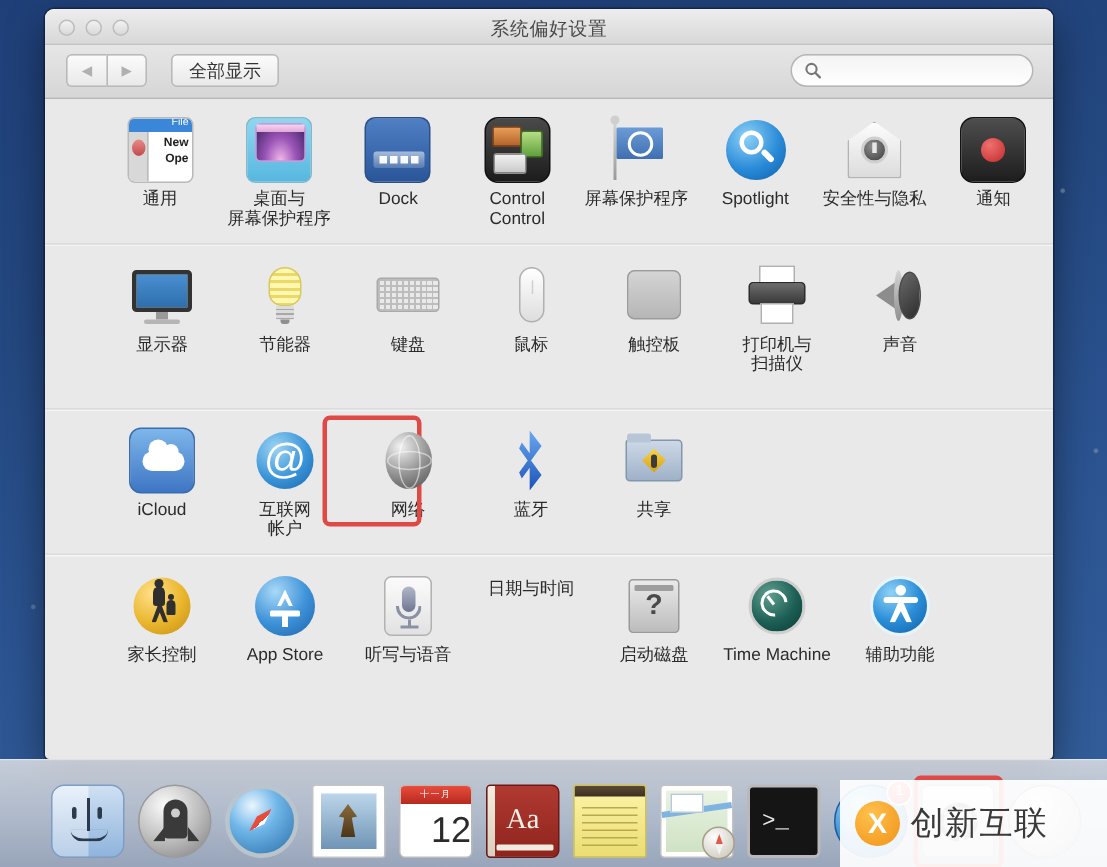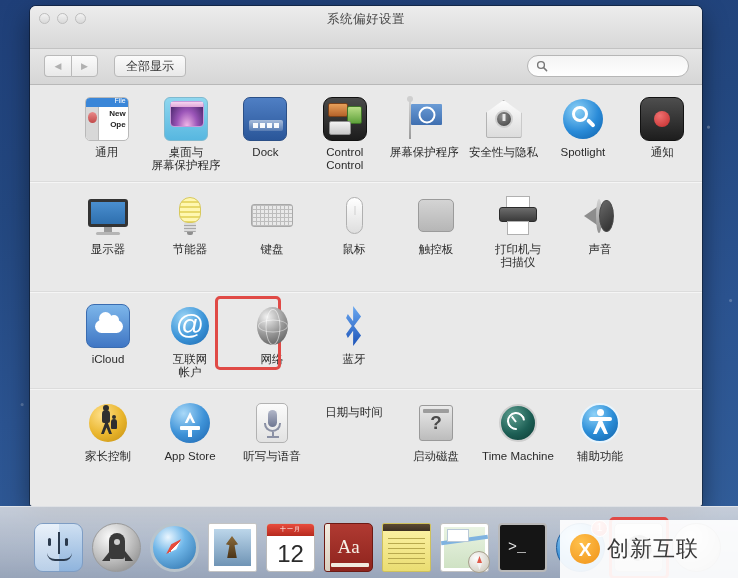--- a/index.html
+++ b/index.html
@@ -24,21 +24,21 @@
   
   #prefs-window{
     position:absolute; left:30px; top:6px; width:672px; height:500px;
     border-radius:6px 6px 3px 3px;
     background:#e8e8e8;
     box-shadow:0 10px 26px rgba(0,0,0,.45), 0 0 0 1px rgba(0,0,0,.35);
     overflow:hidden;
   }
   
   .titlebar{
-    height:43px; position:relative;
+    height:24px; position:relative;
     background:linear-gradient(#ededed,#d8d8d8);
     border-bottom:1px solid #c2c2c2;
   }
   .lights{ position:absolute; left:9px; top:7px; display:flex; gap:7px; }
   .light{ width:11px;height:11px;border-radius:50%;
     background:linear-gradient(#f2f2f2,#d9d9d9); border:1px solid #bdbdbd; }
   .title{
     position:absolute; left:0; right:0; top:5px; text-align:center;
     font-size:12.5px; color:#4a4a4a; letter-spacing:.5px;
   }
@@ -349,21 +349,21 @@
   .dk-mail .img{position:absolute;left:5px;top:5px;right:5px;bottom:5px;
      background:linear-gradient(#bcd6ea,#6f94b5);}
   .dk-mail .bird{position:absolute;left:15px;top:12px;width:16px;height:22px;
      background:linear-gradient(#8a6a3a,#4b3518);
      clip-path:polygon(50% 0,88% 38%,66% 42%,80% 100%,20% 100%,34% 42%,12% 38%);}
 
   .dk-cal .base{background:#fff;border:1px solid #bbb;border-radius:4px;}
   .dk-cal .hd{position:absolute;left:0;right:0;top:0;height:12px;
      background:linear-gradient(#e84c3d,#b62a1e);}
   .dk-cal .hd span{position:absolute;left:0;right:0;top:1px;text-align:center;font-size:6px;color:#fff;letter-spacing:1px;}
-  .dk-cal .num{position:absolute;left:0;right:0;top:13px;text-align:center;font-size:24px;color:#2b2b2b;line-height:34px;}
+  .dk-cal .num{position:absolute;left:0;right:0;top:13px;text-align:right;font-size:24px;color:#2b2b2b;line-height:34px;}
   .dk-cal .rg{position:absolute;top:-3px;width:3px;height:7px;background:#9a9a9a;border-radius:2px;}
   .dk-cal .rg.a{left:13px}.dk-cal .rg.b{left:33px}
 
   .dk-dict .base{background:linear-gradient(#b03a32,#8e241d);border:1px solid #6d1a14;border-radius:3px 5px 5px 3px;}
   .dk-dict .pg{position:absolute;left:0;top:0;width:5px;bottom:0;background:linear-gradient(#f3ece0,#d9cfbe);}
   .dk-dict .aa{position:absolute;left:0;right:0;top:12px;text-align:center;font-size:19px;color:#f6f1e6;
      font-family:"Liberation Serif",serif;}
   .dk-dict .bt{position:absolute;left:6px;right:3px;bottom:4px;height:4px;background:#f1ebdf;border-radius:1px;}
 
   .dk-notes .base{background:linear-gradient(#fdf3a8,#eadd72);border:1px solid #cfc15c;border-radius:2px;}
@@ -505,37 +505,37 @@
 
         <div class="cell">
           <div class="iconbox ic-lang">
             <div class="pole"></div>
               <div class="flag"></div>
           </div>
           <div class="clabel">屏幕保护程序</div>
         </div>
 
         <div class="cell">
-          <div class="iconbox ic-sec">
-            <div class="house"></div>
-              <div class="lock"></div>
-          </div>
-          <div class="clabel">安全性与隐私</div>
-        </div>
-
-        <div class="cell">
           <div class="iconbox ic-spot">
             <div class="circ"></div>
               <div class="glass"></div>
               <div class="hdl"></div>
           </div>
           <div class="clabel">Spotlight</div>
         </div>
 
         <div class="cell">
+          <div class="iconbox ic-sec">
+            <div class="house"></div>
+              <div class="lock"></div>
+          </div>
+          <div class="clabel">安全性与隐私</div>
+        </div>
+
+        <div class="cell">
           <div class="iconbox">
             <div class="sq ic-notif">
                 <div class="d"></div>
               </div>
           </div>
           <div class="clabel">通知</div>
         </div>
       </div>
     </div>
 
@@ -634,20 +634,27 @@
           <div class="clabel">网络</div>
         </div>
 
         <div class="cell">
           <div class="iconbox ic-bt">
             <div class="b"></div>
           </div>
           <div class="clabel">蓝牙</div>
         </div>
 
+        <div class="cell">
+          <div class="iconbox ic-share">
+            <div class="f"></div>
+              <div class="sg"></div>
+          </div>
+          <div class="clabel">共享</div>
+        </div>
       </div>
     </div>
 
     <div class="prow r4">
       <div class="grid">
 
         <div class="cell">
           <div class="iconbox ic-parent">
             <div class="circ"></div>
               <div class="bh"></div>

